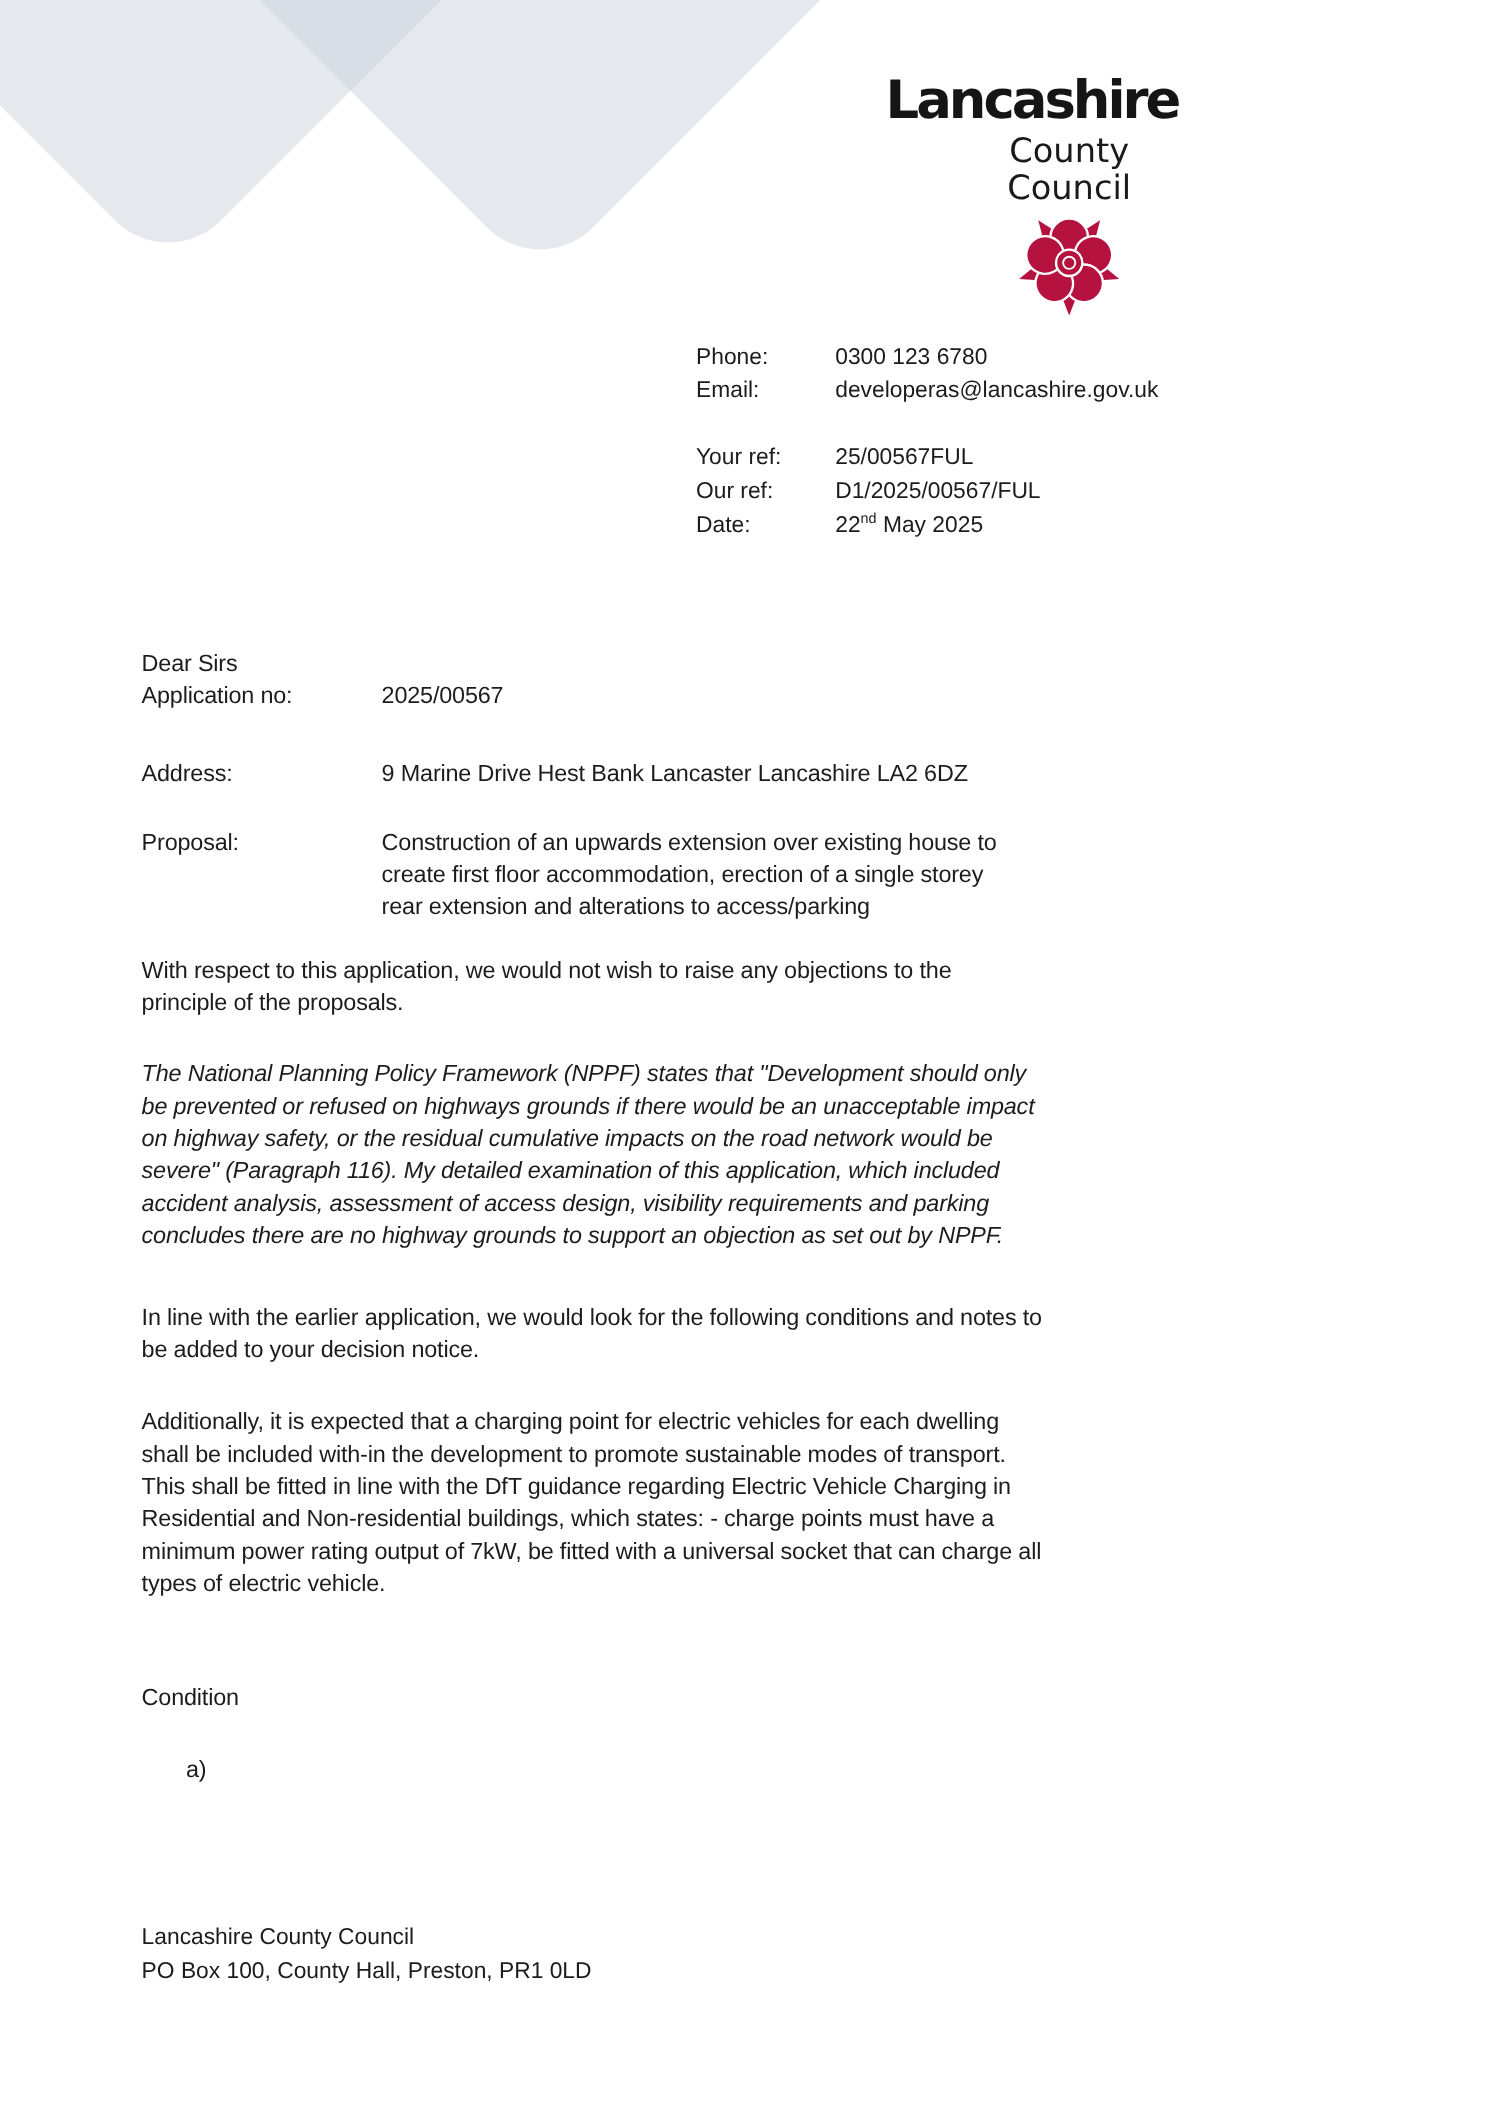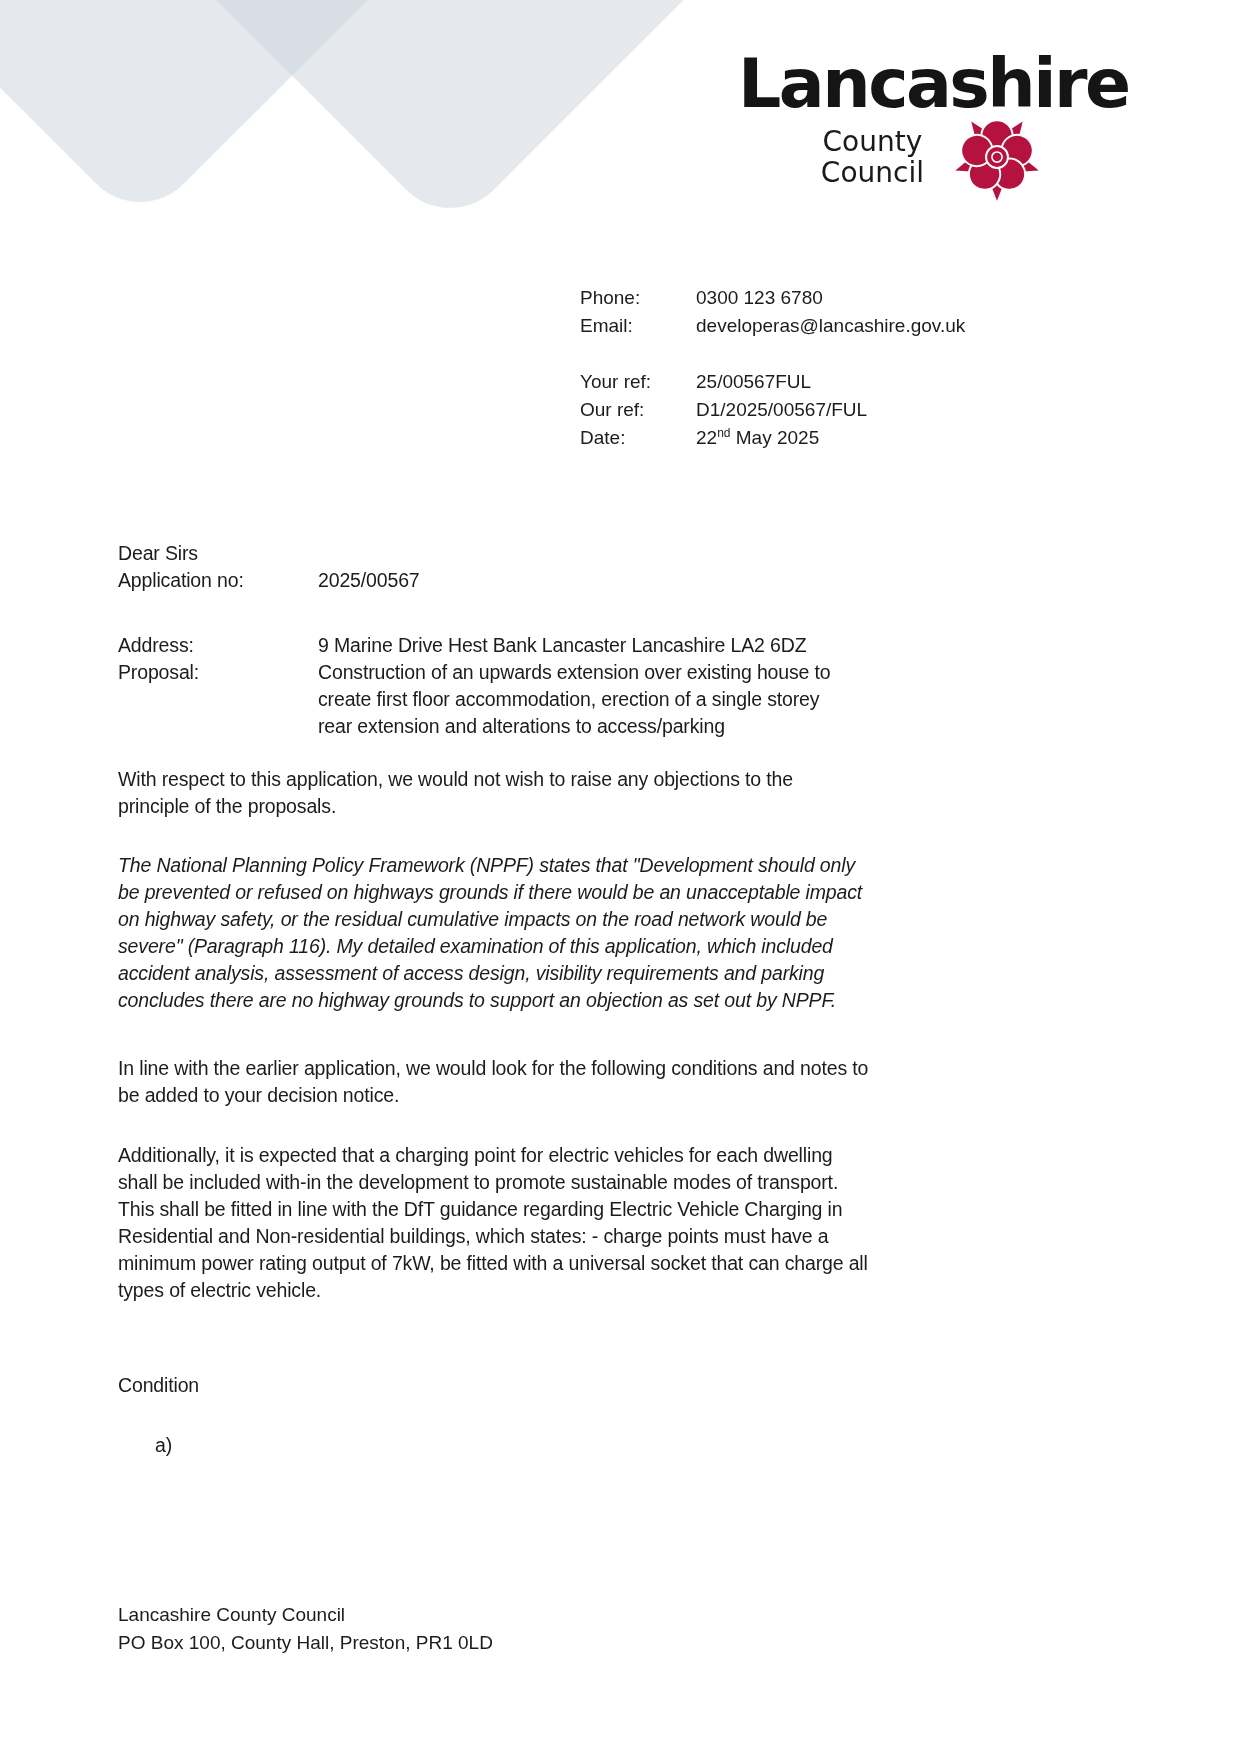--- a/index.html
+++ b/index.html
@@ -10,24 +10,24 @@
     overflow:hidden;
     font-family:"Liberation Sans", sans-serif;
     color:#1c1c1c;
   }
   
   .decor{position:absolute;top:0;left:0;pointer-events:none;}
   
   .logo{position:absolute;top:58px;left:738px;width:306px;}
   .logo-name{
     font-family:"DejaVu Sans", sans-serif;
-    font-weight:bold;font-size:68px;letter-spacing:-2.5px;
+    font-weight:bold;font-size:44px;letter-spacing:-2.5px;
     line-height:52px;color:#151515;white-space:nowrap;
   }
-  .logo-bottom{display:flex;align-items:center;justify-content:flex-end;gap:26px;margin-top:0;}
+  .logo-bottom{display:flex;align-items:center;justify-content:flex-end;gap:0;margin-top:0;flex-direction:column;}
   .logo-sub{
     font-family:"DejaVu Sans", sans-serif;
     font-size:28px;line-height:31px;color:#1a1a1a;text-align:center;
   }
   .rose{width:94px;height:94px;flex:none;}
   
   .recipient{
     position:absolute;top:284px;left:123px;
     font-size:19px;line-height:28px;white-space:pre-line;
   }
@@ -41,21 +41,21 @@
   
   .body{
     position:absolute;top:540px;left:118px;width:1012px;
     font-size:19.5px;line-height:27px;letter-spacing:-0.15px;
   }
   .detail-row{display:flex;}
   .detail-row .lbl{width:200px;flex:none;}
   .detail-row .val{white-space:pre-line;}
   .mt-app{}
   .mt-addr{margin-top:38px;}
-  .mt-prop{}
+  .mt-prop{margin-top:30px;}
   .para{white-space:pre-line;}
   .mt-p1{margin-top:26px;}
   .mt-p2{margin-top:32px;font-style:italic;}
   .mt-p3{margin-top:41px;}
   .mt-p4{margin-top:33px;}
   .condition-heading{margin-top:68px;}
   .condition-item{margin-top:33px;display:flex;padding-left:37px;}
   .condition-item .marker{width:30px;flex:none;}
   
   .footer{

